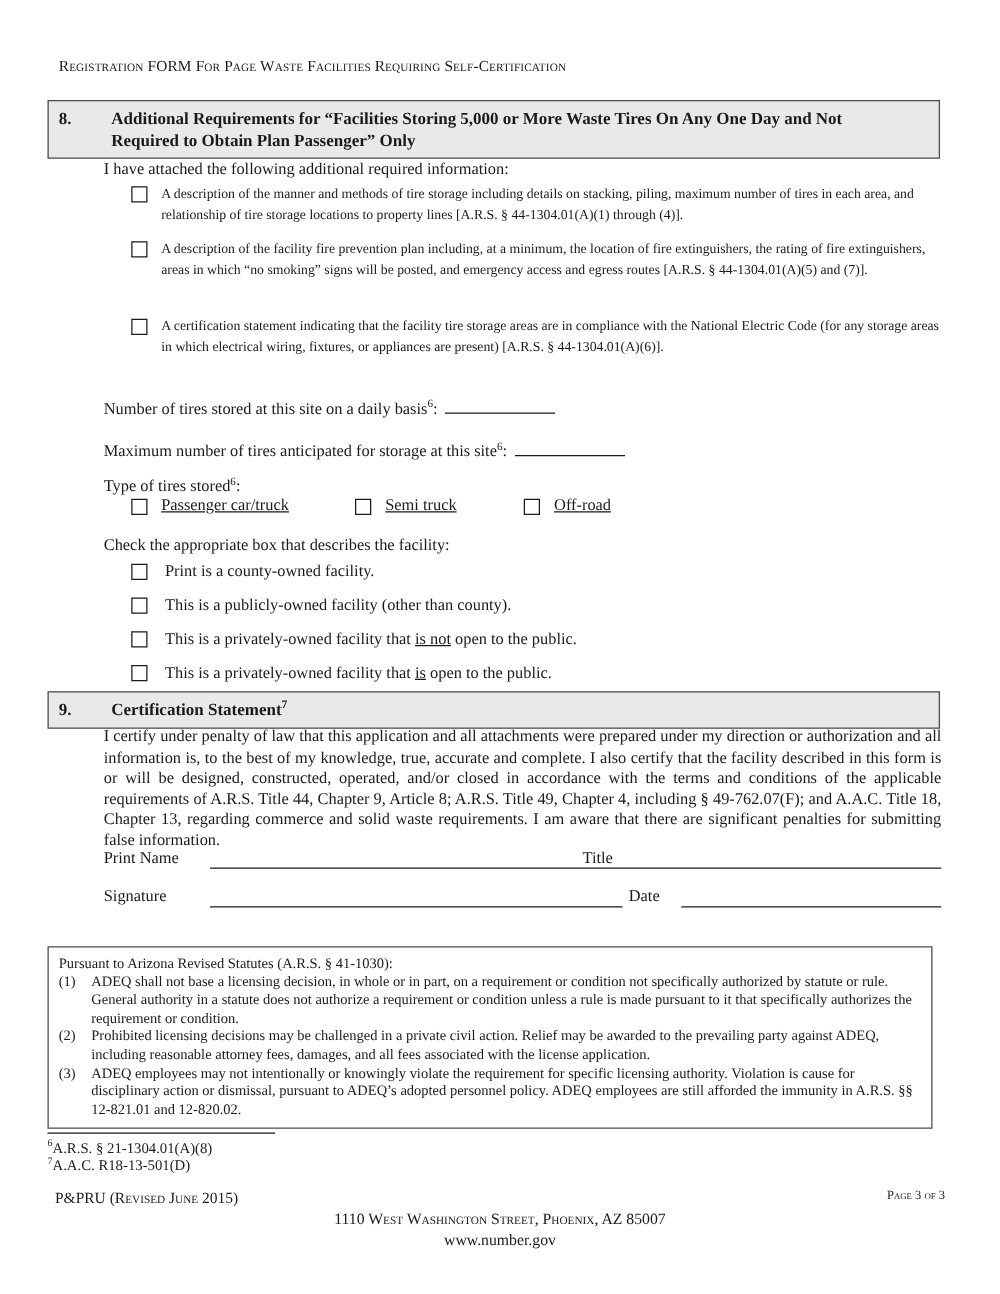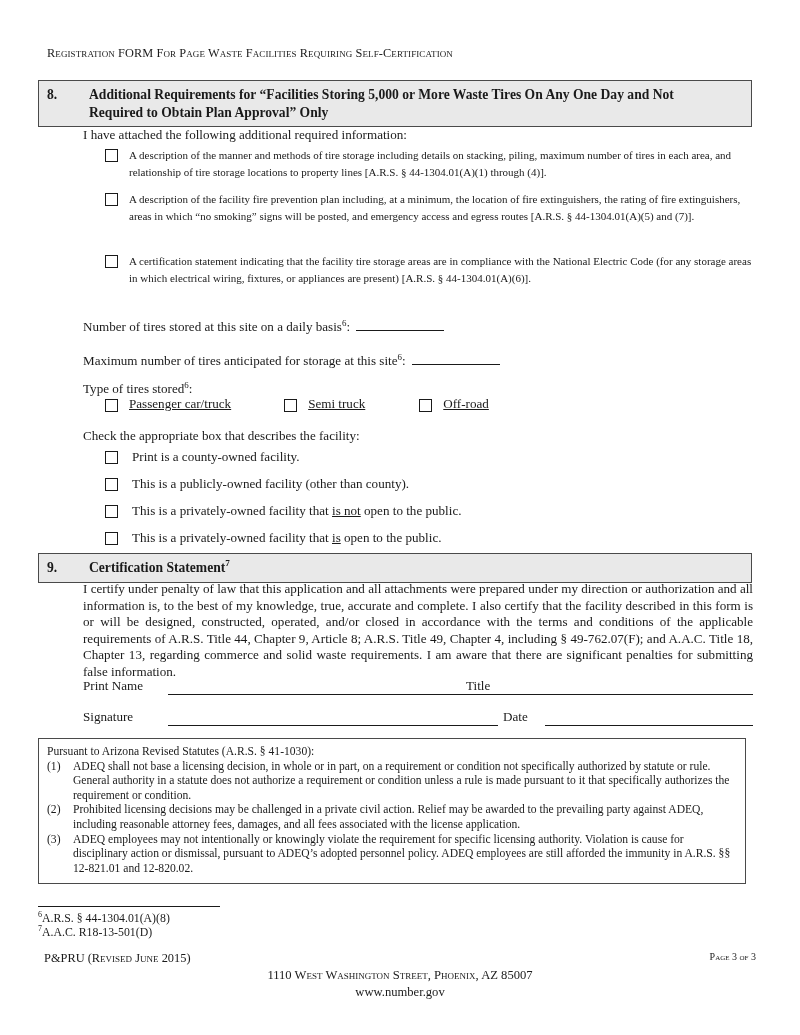--- a/index.html
+++ b/index.html
@@ -201,21 +201,21 @@
     left: 462px;
     top: 16px;
     width: 208px;
     border-bottom: 1px solid #1a1a1a;
   }
 
   
   #statute-box {
     position: absolute;
     left: 38px;
-    top: 738px;
+    top: 757px;
     width: 708px;
     box-sizing: border-box;
     border: 1px solid #4a4a4a;
     background: #ffffff;
     padding: 6px 8px 7px 8px;
     font-size: 11.6px;
     line-height: 14.6px;
   }
   .stat-lead { margin: 0 0 0 0; }
   .stat-item {
@@ -277,21 +277,21 @@
 <body>
 
 <div class="page">
 
   <div class="doc-header smallcaps">Registration FORM For Page Waste Facilities Requiring Self-Certification</div>
 
   <div class="section-bar" id="sec8-bar">
     <div class="section-num">8.</div>
     <div class="section-title">
       <span>Additional Requirements for “Facilities Storing 5,000 or More Waste Tires On Any One Day and Not</span><br>
-      <span>Required to Obtain Plan Approval” Only</span>
+      <span>Required to Obtain Plan Passenger” Only</span>
     </div>
   </div>
 
   <div class="body-text intro-line">I have attached the following additional required information:</div>
 
   <div class="cb-item" id="cb-a">
     <span class="cb-box"></span>
     <span class="cb-text">A description of the manner and methods of tire storage including details on stacking, piling, maximum number of tires in each area, and relationship of tire storage locations to property lines [A.R.S. § 44-1304.01(A)(1) through (4)].</span>
   </div>
   <div class="cb-item" id="cb-b">
@@ -383,21 +383,21 @@
       <span class="stat-txt">Prohibited licensing decisions may be challenged in a private civil action.  Relief may be awarded to the prevailing party against ADEQ, including reasonable attorney fees, damages, and all fees associated with the license application.</span>
     </div>
     <div class="stat-item">
       <span class="stat-num">(3)</span>
       <span class="stat-txt">ADEQ employees may not intentionally or knowingly violate the requirement for specific licensing authority.  Violation is cause for disciplinary action or dismissal, pursuant to ADEQ’s adopted personnel policy.  ADEQ employees are still afforded the immunity in A.R.S. §§ 12-821.01 and 12-820.02.</span>
     </div>
   </div>
 
   <div id="fn-rule"></div>
   <div class="footnote" id="fn-6">
-    <sup>6</sup><span>A.R.S. § 44-1304.01(A)(8)</span>
+    <sup>6</sup><span>A.R.S. § 21-1304.01(A)(8)</span>
   </div>
   <div class="footnote" id="fn-7">
     <sup>7</sup><span>A.A.C. R18-13-501(D)</span>
   </div>
 
   <div id="footer-left" class="smallcaps">P&amp;PRU (Revised June 2015)</div>
   <div id="footer-right" class="smallcaps">Page 3 of 3</div>
   <div id="footer-addr" class="smallcaps">1110 West Washington Street, Phoenix, AZ 85007</div>
   <div id="footer-web">www.number.gov</div>
 

